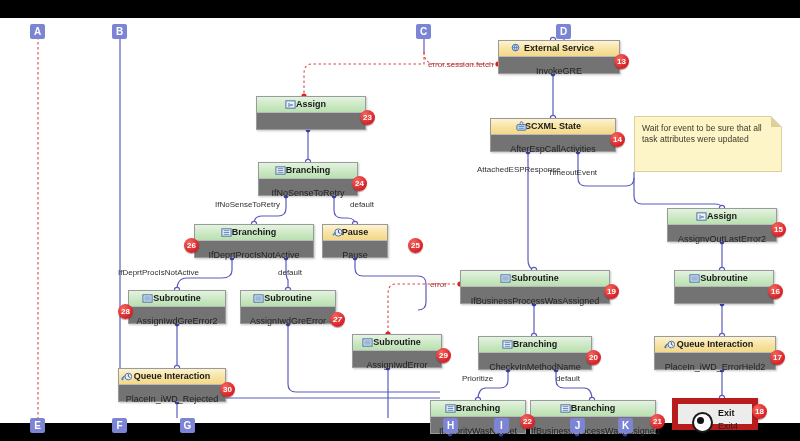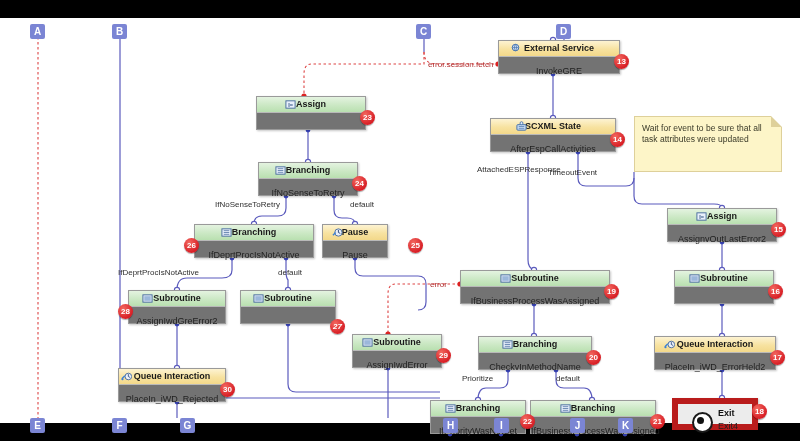--- a/index.html
+++ b/index.html
@@ -224,22 +224,23 @@
                 <rect x="2.5" y="3.5" width="7" height="5" fill="#9bb7da"></rect>
               </svg></span><span>Subroutine</span></div>
           <div class="body">AssignIwdGreError2</div>
         </div>
         <div class="badge" style="left: 118px; top: 286px;">28</div>
         <div class="node green" style="left: 240px; top: 272px; width: 96px; height: 34px;">
           <div class="hdr"><span class="ic" style="margin-left:-35px"><svg viewBox="0 0 12 12">
                 <rect x="1" y="2" width="10" height="8" fill="#dfe9f7" stroke="#45699c" stroke-width="1"></rect>
                 <rect x="2.5" y="3.5" width="7" height="5" fill="#9bb7da"></rect>
               </svg></span><span>Subroutine</span></div>
-        </div>
-        <div class="badge" style="left: 330px; top: 301px; font-style: italic;">27</div>
+          <div class="body">AssignIwdGreError</div>
+        </div>
+        <div class="badge" style="left: 330px; top: 294px; font-style: italic;">27</div>
         <div class="node green" style="left: 460px; top: 252px; width: 150px; height: 34px;">
           <div class="hdr"><span class="ic" style="margin-left:-35px"><svg viewBox="0 0 12 12">
                 <rect x="1" y="2" width="10" height="8" fill="#dfe9f7" stroke="#45699c" stroke-width="1"></rect>
                 <rect x="2.5" y="3.5" width="7" height="5" fill="#9bb7da"></rect>
               </svg></span><span>Subroutine</span></div>
           <div class="body">IfBusinessProcessWasAssigned</div>
         </div>
         <div class="badge" style="left: 604px; top: 266px;">19</div>
         <div class="node green" style="left: 674px; top: 252px; width: 100px; height: 34px;">
           <div class="hdr"><span class="ic" style="margin-left:-35px"><svg viewBox="0 0 12 12">

